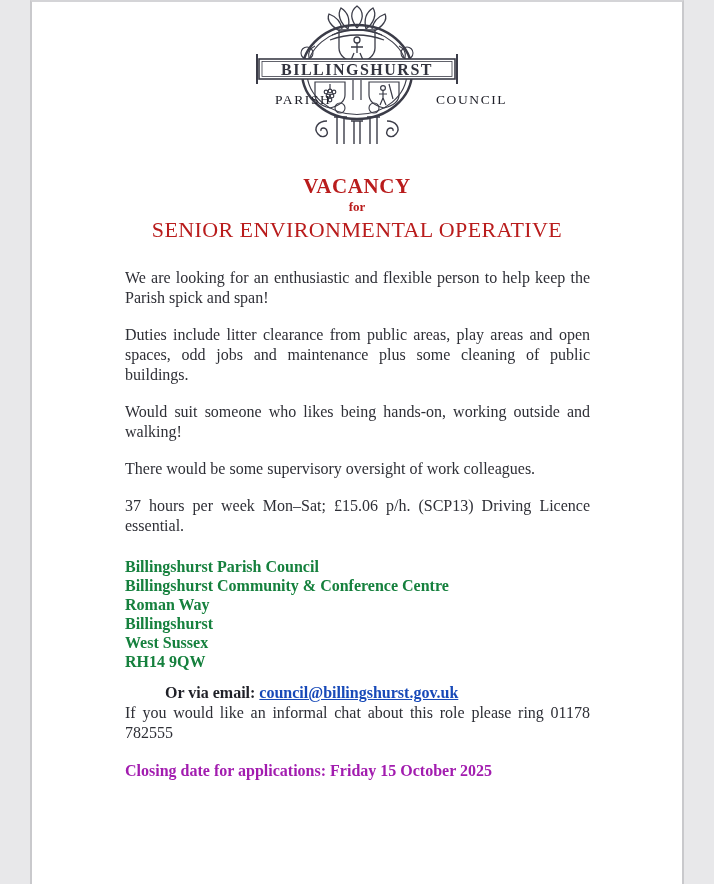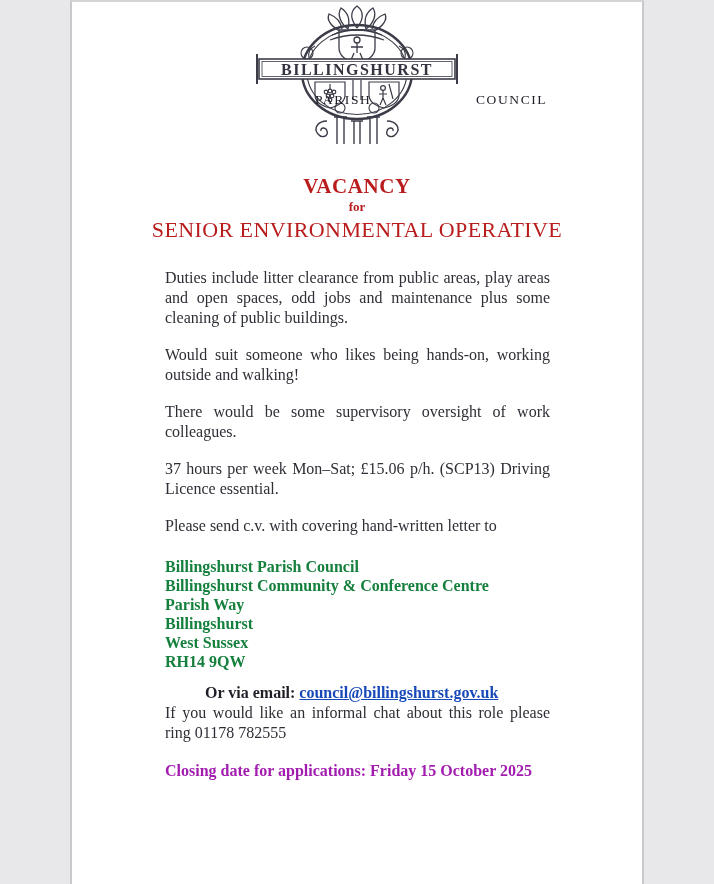--- a/index.html
+++ b/index.html
@@ -1,18 +1,18 @@
 <!DOCTYPE html>
 <html><head>
 <meta charset="utf-8">
 <style>
   html, body { margin: 0; padding: 0; background: #e8e8ea; }
   .page {
     position: relative;
-    width: 574px;
+    width: 654px;
     height: 884px;
     margin: 0 auto;
     background: #ffffff;
     border-left: 2px solid #c9c9cc;
     border-top: 2px solid #d4d4d7;
     border-right: 2px solid #c9c9cc;
     box-sizing: border-box;
     font-family: "Liberation Serif", "DejaVu Serif", serif;
     color: #2e2f36;
     overflow: hidden;
@@ -172,30 +172,30 @@
     <span class="crest-flank flank-right">COUNCIL</span>
   </div>
 
   <div class="title-block">
     <div class="title-main">VACANCY</div>
     <div class="title-for">for</div>
     <div class="title-role">SENIOR ENVIRONMENTAL OPERATIVE</div>
   </div>
 
   <div class="content">
+    <p>We are looking for an enthusiastic and flexible person to help keep the Parish spick and span!</p>
     <p>Duties include litter clearance from public areas, play areas and open spaces, odd jobs and maintenance plus some cleaning of public buildings.</p>
     <p>Would suit someone who likes being hands-on, working outside and walking!</p>
     <p>There would be some supervisory oversight of work colleagues.</p>
     <p>37 hours per week Mon–Sat; £15.06 p/h. (SCP13) Driving Licence essential.</p>
-    <p>Please send c.v. with covering hand-written letter to</p>
 
     <div class="address-block">
       <div>Billingshurst Parish Council</div>
       <div>Billingshurst Community &amp; Conference Centre</div>
-      <div>Parish Way</div>
+      <div>Roman Way</div>
       <div>Billingshurst</div>
       <div>West Sussex</div>
       <div>RH14 9QW</div>
     </div>
 
     <div class="email-line"><span>Or via email: </span><a href="#" class="email-link">council@billingshurst.gov.uk</a></div>
 
     <p class="phone-line">If you would like an informal chat about this role please ring 01178 782555</p>
 
     <div class="closing-line">Closing date for applications: Friday 15 October 2025</div>

